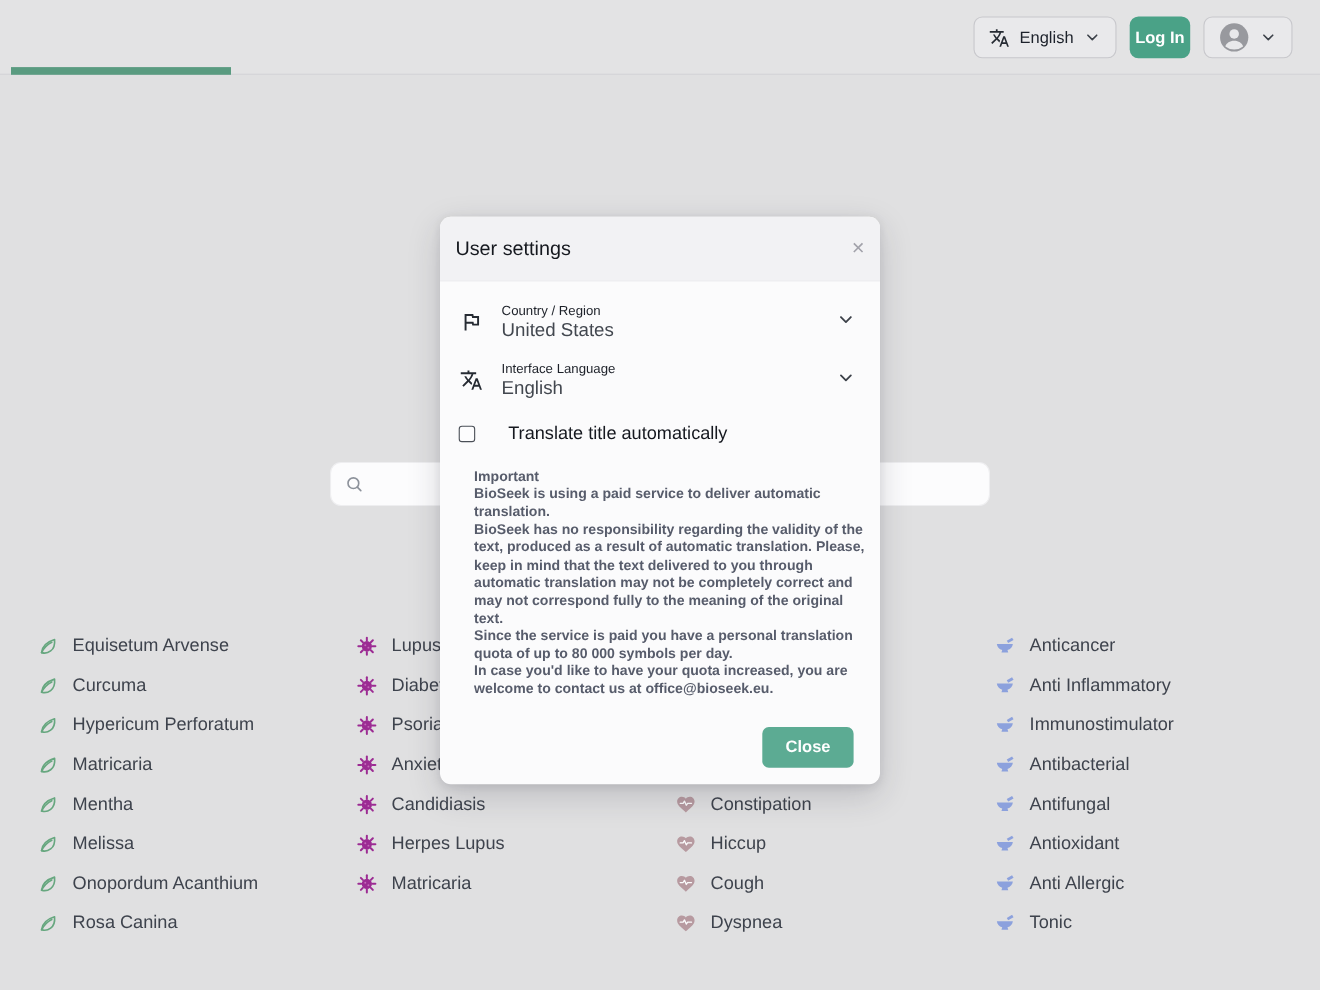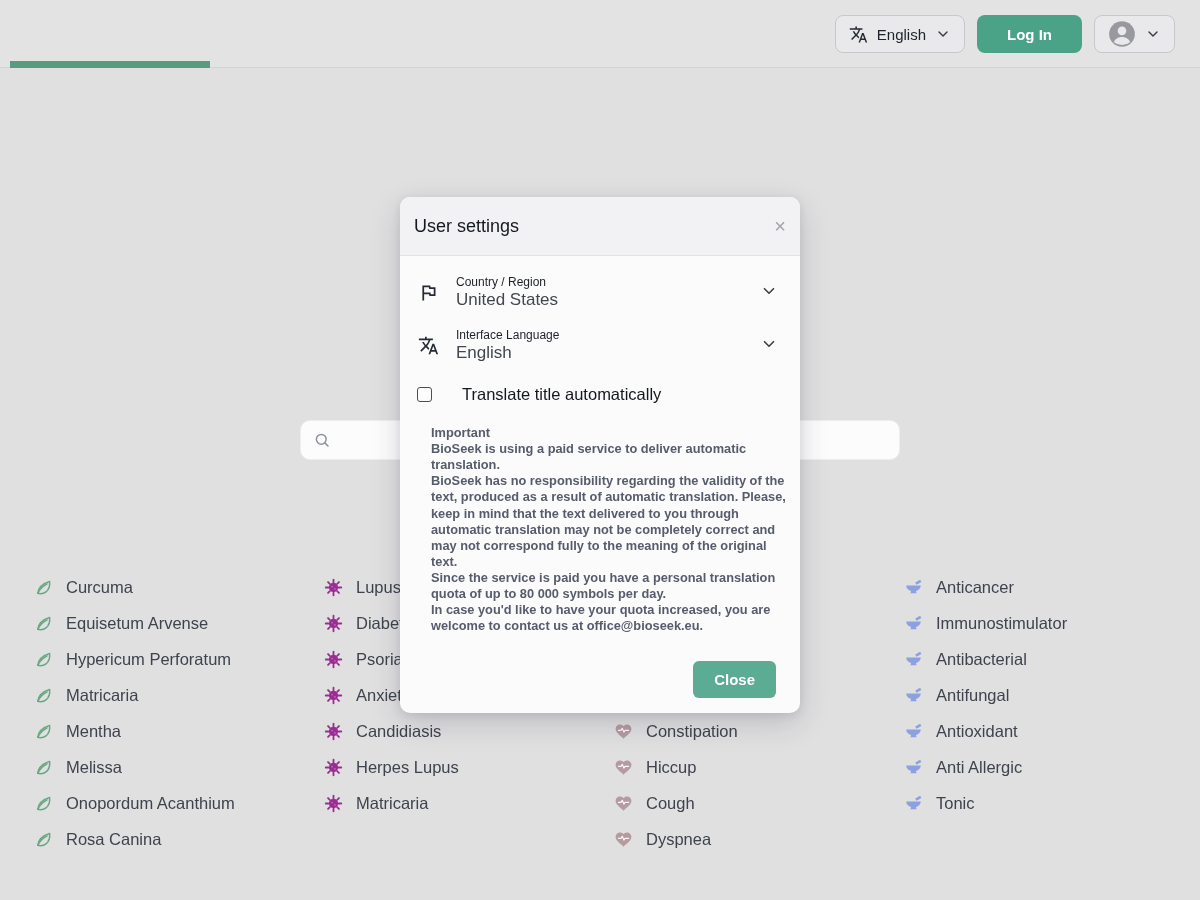--- a/index.html
+++ b/index.html
@@ -6,21 +6,21 @@
   html,body { width:1200px; height:900px; }
   body { font-family:"Liberation Sans","DejaVu Sans",sans-serif; background:#e0e0e1; }
   .screen { position:relative; width:1200px; height:900px; overflow:hidden; background:#e0e0e1; }
 
   
   .topbar { position:absolute; left:0; top:0; width:1200px; height:68px; background:#e3e3e4; border-bottom:1px solid #d3d3d6; }
   .progress-bar { position:absolute; left:10px; top:61px; width:200px; height:7px; background:#5a9b80; }
   .topbar-controls { position:absolute; right:25px; top:15px; display:flex; gap:12px; height:38px; align-items:stretch; }
   .lang-btn, .avatar-btn { display:flex; align-items:center; gap:9px; padding:0 13px; background:#e9e9eb; border:1px solid #c8c8cc; border-radius:8px; cursor:pointer; }
   .lang-btn .lbl { font-size:15px; color:#1d222b; }
-  .login-btn { display:flex; align-items:center; padding:0 30px; background:#4aa287; border:none; border-radius:8px; color:#ffffff; font-weight:700; font-size:15px; cursor:pointer; font-family:inherit; }
+  .login-btn { display:flex; align-items:center; padding:0 5px; background:#4aa287; border:none; border-radius:8px; color:#ffffff; font-weight:700; font-size:15px; cursor:pointer; font-family:inherit; }
   .chev { display:inline-flex; }
 
   
   .search { position:absolute; left:300px; top:420px; width:600px; height:40px; background:#fcfcfd; border:1px solid #eeeef0; border-radius:10px; display:flex; align-items:center; padding:0 12px; }
   .search input { flex:1; border:none; outline:none; background:transparent; font-size:15px; color:#3e434d; margin-left:8px; font-family:inherit; }
 
   
   .lists { position:absolute; left:0; top:569px; width:1200px; }
   .col { position:absolute; top:0; width:285px; }
   .col0 { left:34px; } .col1 { left:324px; } .col2 { left:614px;text-align:center; } .col3 { left:904px; }
@@ -99,30 +99,30 @@
 
   <div class="lists">
     <div class="col col0">
         <div class="list-item">
           <span class="li-icon">
             <svg viewBox="0 0 24 24" width="19" height="19">
               <path d="M4.8 19.3 C5.5 12.6 9 7.6 19.7 4.3 C20.3 10.4 18.6 14.9 15.2 17.4 C12.3 19.6 8.2 20.3 4.8 19.3 Z" fill="none" stroke="#67a77f" stroke-width="1.9" stroke-linejoin="round"></path>
               <path d="M4.8 19.3 C7.7 13.4 11.5 10 16.5 7.5" fill="none" stroke="#67a77f" stroke-width="1.9" stroke-linecap="round"></path>
             </svg>
           </span>
+          <span class="li-label">Equisetum Arvense</span>
+        </div>
+        <div class="list-item">
+          <span class="li-icon">
+            <svg viewBox="0 0 24 24" width="19" height="19">
+              <path d="M4.8 19.3 C5.5 12.6 9 7.6 19.7 4.3 C20.3 10.4 18.6 14.9 15.2 17.4 C12.3 19.6 8.2 20.3 4.8 19.3 Z" fill="none" stroke="#67a77f" stroke-width="1.9" stroke-linejoin="round"></path>
+              <path d="M4.8 19.3 C7.7 13.4 11.5 10 16.5 7.5" fill="none" stroke="#67a77f" stroke-width="1.9" stroke-linecap="round"></path>
+            </svg>
+          </span>
           <span class="li-label">Curcuma</span>
-        </div>
-        <div class="list-item">
-          <span class="li-icon">
-            <svg viewBox="0 0 24 24" width="19" height="19">
-              <path d="M4.8 19.3 C5.5 12.6 9 7.6 19.7 4.3 C20.3 10.4 18.6 14.9 15.2 17.4 C12.3 19.6 8.2 20.3 4.8 19.3 Z" fill="none" stroke="#67a77f" stroke-width="1.9" stroke-linejoin="round"></path>
-              <path d="M4.8 19.3 C7.7 13.4 11.5 10 16.5 7.5" fill="none" stroke="#67a77f" stroke-width="1.9" stroke-linecap="round"></path>
-            </svg>
-          </span>
-          <span class="li-label">Equisetum Arvense</span>
         </div>
         <div class="list-item">
           <span class="li-icon">
             <svg viewBox="0 0 24 24" width="19" height="19">
               <path d="M4.8 19.3 C5.5 12.6 9 7.6 19.7 4.3 C20.3 10.4 18.6 14.9 15.2 17.4 C12.3 19.6 8.2 20.3 4.8 19.3 Z" fill="none" stroke="#67a77f" stroke-width="1.9" stroke-linejoin="round"></path>
               <path d="M4.8 19.3 C7.7 13.4 11.5 10 16.5 7.5" fill="none" stroke="#67a77f" stroke-width="1.9" stroke-linecap="round"></path>
             </svg>
           </span>
           <span class="li-label">Hypericum Perforatum</span>
         </div>
@@ -390,20 +390,29 @@
       </div>
     <div class="col col3">
         <div class="list-item">
           <span class="li-icon">
             <svg viewBox="0 0 24 24" width="19" height="19" fill="#8ca1dd">
               <path d="M14.2 5.6 20.3 2.1 22 4.9 15.8 8.4 Z"></path>
               <path d="M2.8 9.4h18.4c-.3 3.5-2.5 6-6.2 7l.9 2.9H8.1l.9-2.9c-3.7-1-5.9-3.5-6.2-7z"></path>
             </svg>
           </span>
           <span class="li-label">Anticancer</span>
+        </div>
+        <div class="list-item">
+          <span class="li-icon">
+            <svg viewBox="0 0 24 24" width="19" height="19" fill="#8ca1dd">
+              <path d="M14.2 5.6 20.3 2.1 22 4.9 15.8 8.4 Z"></path>
+              <path d="M2.8 9.4h18.4c-.3 3.5-2.5 6-6.2 7l.9 2.9H8.1l.9-2.9c-3.7-1-5.9-3.5-6.2-7z"></path>
+            </svg>
+          </span>
+          <span class="li-label">Anti Inflammatory</span>
         </div>
         <div class="list-item">
           <span class="li-icon">
             <svg viewBox="0 0 24 24" width="19" height="19" fill="#8ca1dd">
               <path d="M14.2 5.6 20.3 2.1 22 4.9 15.8 8.4 Z"></path>
               <path d="M2.8 9.4h18.4c-.3 3.5-2.5 6-6.2 7l.9 2.9H8.1l.9-2.9c-3.7-1-5.9-3.5-6.2-7z"></path>
             </svg>
           </span>
           <span class="li-label">Immunostimulator</span>
         </div>

